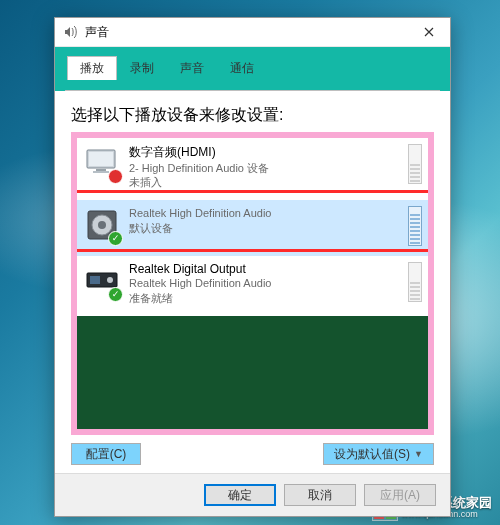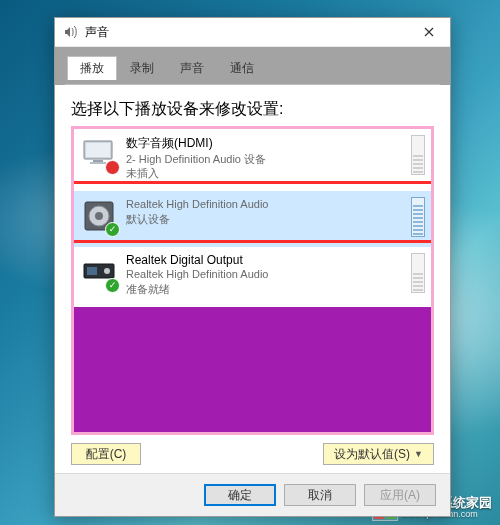--- a/index.html
+++ b/index.html
@@ -85,22 +85,22 @@
   .titlebar .close {
     width: 42px; height: 28px;
     display:flex; align-items:center; justify-content:center;
     color:#333;
   }
 
   .tabs {
     display:flex;
     align-items:flex-end;
     height: 26px;
-    padding: 6px 10px 6px 12px;
-    background:#a3a3a3;
+    padding: 6px 10px 12px 12px;
+    background:#14b8a6;
     position: relative;
   }
   .tabs .strip-border {
     position:absolute; left:10px; right:10px; bottom:0;
     height:1px; background:#bfbfbf;
   }
   .tab {
     padding: 3px 12px 3px 12px;
     font-size:12px;
     border:1px solid transparent;
@@ -120,22 +120,22 @@
     padding: 10px 16px 8px 16px;
     display:flex;
     flex-direction:column;
   }
   .instruction {
     font-size:16px;
     margin: 4px 0 6px 0;
   }
   .device-list {
     flex:1;
-    border:3px solid #f9a8d4;
-    background:#a21caf;
+    border:6px solid #f9a8d4;
+    background:#14532d;
     overflow:hidden;
     position:relative;
   }
   .device-item {
     display:flex;
     padding:6px 6px 10px 6px;
     gap:8px;
     background:#fff;
   }
   .device-item.selected {
@@ -190,21 +190,21 @@
   .btn-row {
     display:flex;
     margin-top:8px;
     gap:6px;
   }
   .btn-row .spacer { flex:1; }
   .btn {
     min-width:70px;
     height:22px;
     border:1px solid #adadad;
-    background:#fef9c3;
+    background:#7dd3fc;
     font-size:12px;
     padding:0 10px;
     display:inline-flex; align-items:center; justify-content:center;
     gap:4px;
     color:#333;
   }
   .btn .arrow { font-size:9px; color:#555; }
   .btn.disabled { color:#9a9a9a; }
 
   .dialog-footer {

